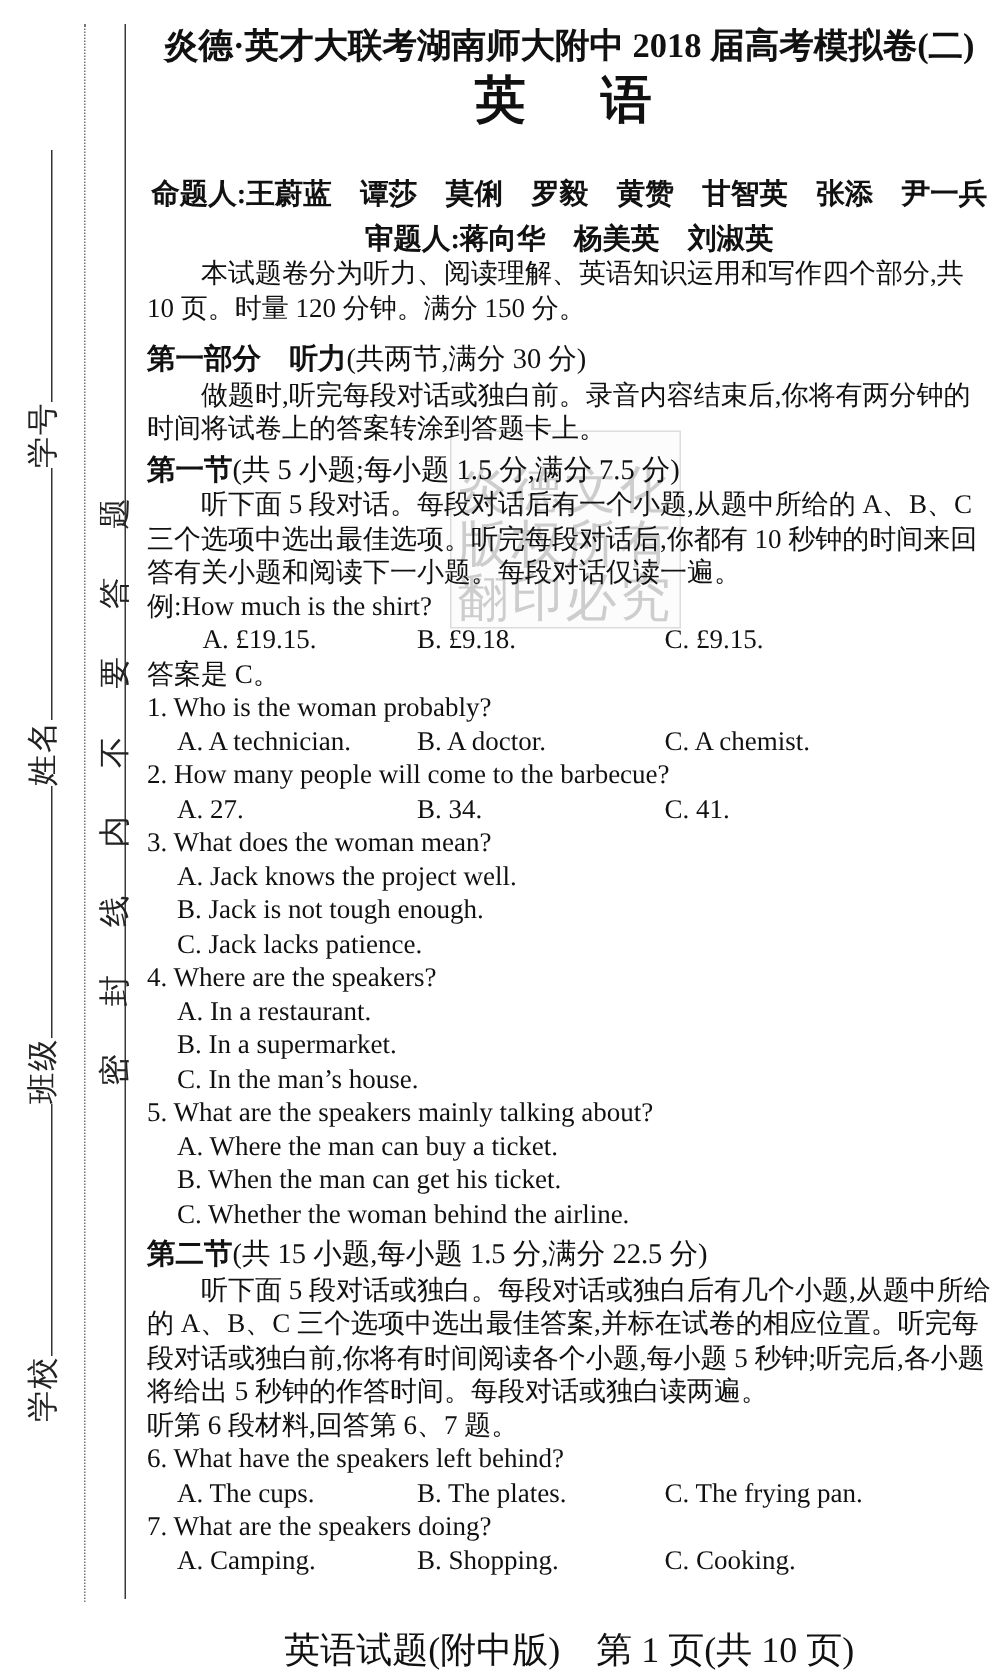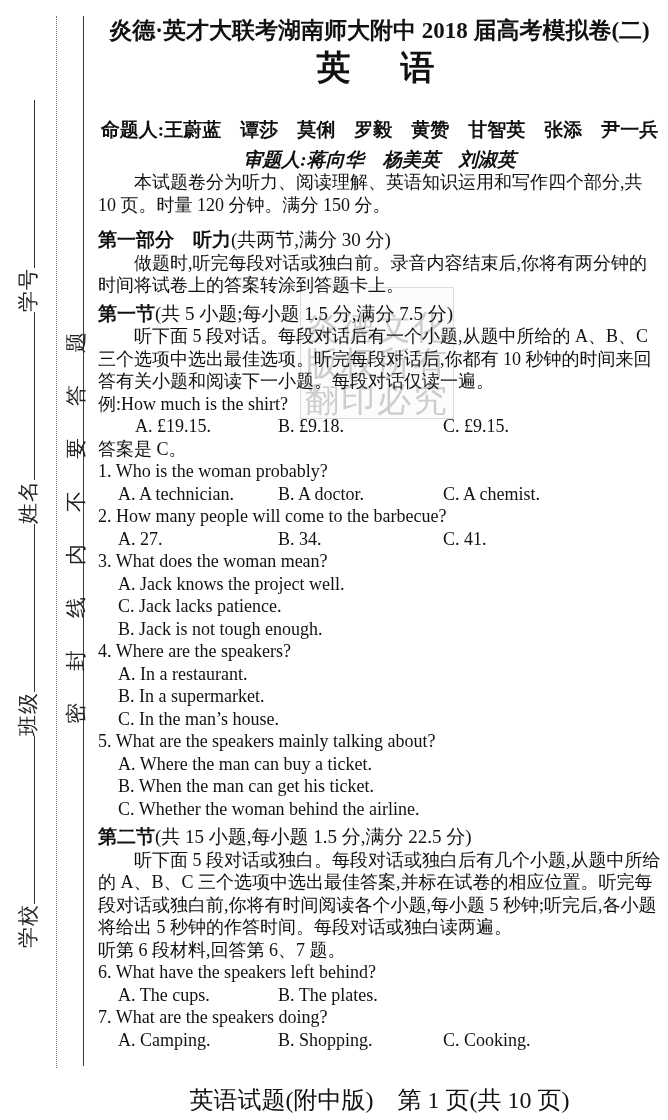--- a/index.html
+++ b/index.html
@@ -48,21 +48,21 @@
   }
 
   
   .content {
     position:absolute; left:98px; top:0; width:563px; z-index:1;
     font-size:18px; line-height:22.5px;
   }
   .series { text-align:center; font-size:23px; font-weight:bold; padding-top:20px; white-space:nowrap; }
   .subject { text-align:center; font-size:34px; font-weight:bold; margin-top:14px; letter-spacing:8px; }
   .setters { text-align:center; font-size:19px; font-weight:bold; margin-top:40px; white-space:nowrap; }
-  .reviewers { text-align:center; font-size:19px; font-weight:bold; margin-top:7px;font-style:italic; }
+  .reviewers { text-align:center; font-size:19px; font-weight:bold; margin-top:7px; }
 
   .para-indent { text-indent:2em; }
   .intro { }
   .part-head { margin-top:13px; font-size:19px; }
   .sec-head  { margin-top:6px; font-size:19px; }
   .head-bold { font-weight:bold; }
   .head-note { font-weight:normal; }
 
   .opt-row { display:flex; padding-left:20px; }
   .opt-row .opt-a { width:160px; }
@@ -135,22 +135,22 @@
 
   <div>2. How many people will come to the barbecue?</div>
   <div class="opt-row">
     <span class="opt-a">A. 27.</span>
     <span class="opt-b">B. 34.</span>
     <span class="opt-c">C. 41.</span>
   </div>
 
   <div>3. What does the woman mean?</div>
   <div class="opt-stack">A. Jack knows the project well.</div>
+  <div class="opt-stack">B. Jack is not tough enough.</div>
   <div class="opt-stack">C. Jack lacks patience.</div>
-  <div class="opt-stack">B. Jack is not tough enough.</div>
 
   <div>4. Where are the speakers?</div>
   <div class="opt-stack">A. In a restaurant.</div>
   <div class="opt-stack">B. In a supermarket.</div>
   <div class="opt-stack">C. In the man’s house.</div>
 
   <div>5. What are the speakers mainly talking about?</div>
   <div class="opt-stack">A. Where the man can buy a ticket.</div>
   <div class="opt-stack">B. When the man can get his ticket.</div>
   <div class="opt-stack">C. Whether the woman behind the airline.</div>
@@ -158,20 +158,21 @@
   <div class="sec-head">
     <span class="head-bold">第二节</span><span class="head-note">(共 15 小题,每小题 1.5 分,满分 22.5 分)</span>
   </div>
   <div class="para-indent">听下面 5 段对话或独白。每段对话或独白后有几个小题,从题中所给的 A、B、C 三个选项中选出最佳答案,并标在试卷的相应位置。听完每段对话或独白前,你将有时间阅读各个小题,每小题 5 秒钟;听完后,各小题将给出 5 秒钟的作答时间。每段对话或独白读两遍。</div>
   <div>听第 6 段材料,回答第 6、7 题。</div>
 
   <div>6. What have the speakers left behind?</div>
   <div class="opt-row">
     <span class="opt-a">A. The cups.</span>
     <span class="opt-b">B. The plates.</span>
+    <span class="opt-c">C. The frying pan.</span>
   </div>
 
   <div>7. What are the speakers doing?</div>
   <div class="opt-row">
     <span class="opt-a">A. Camping.</span>
     <span class="opt-b">B. Shopping.</span>
     <span class="opt-c">C. Cooking.</span>
   </div>
 
 </div>

